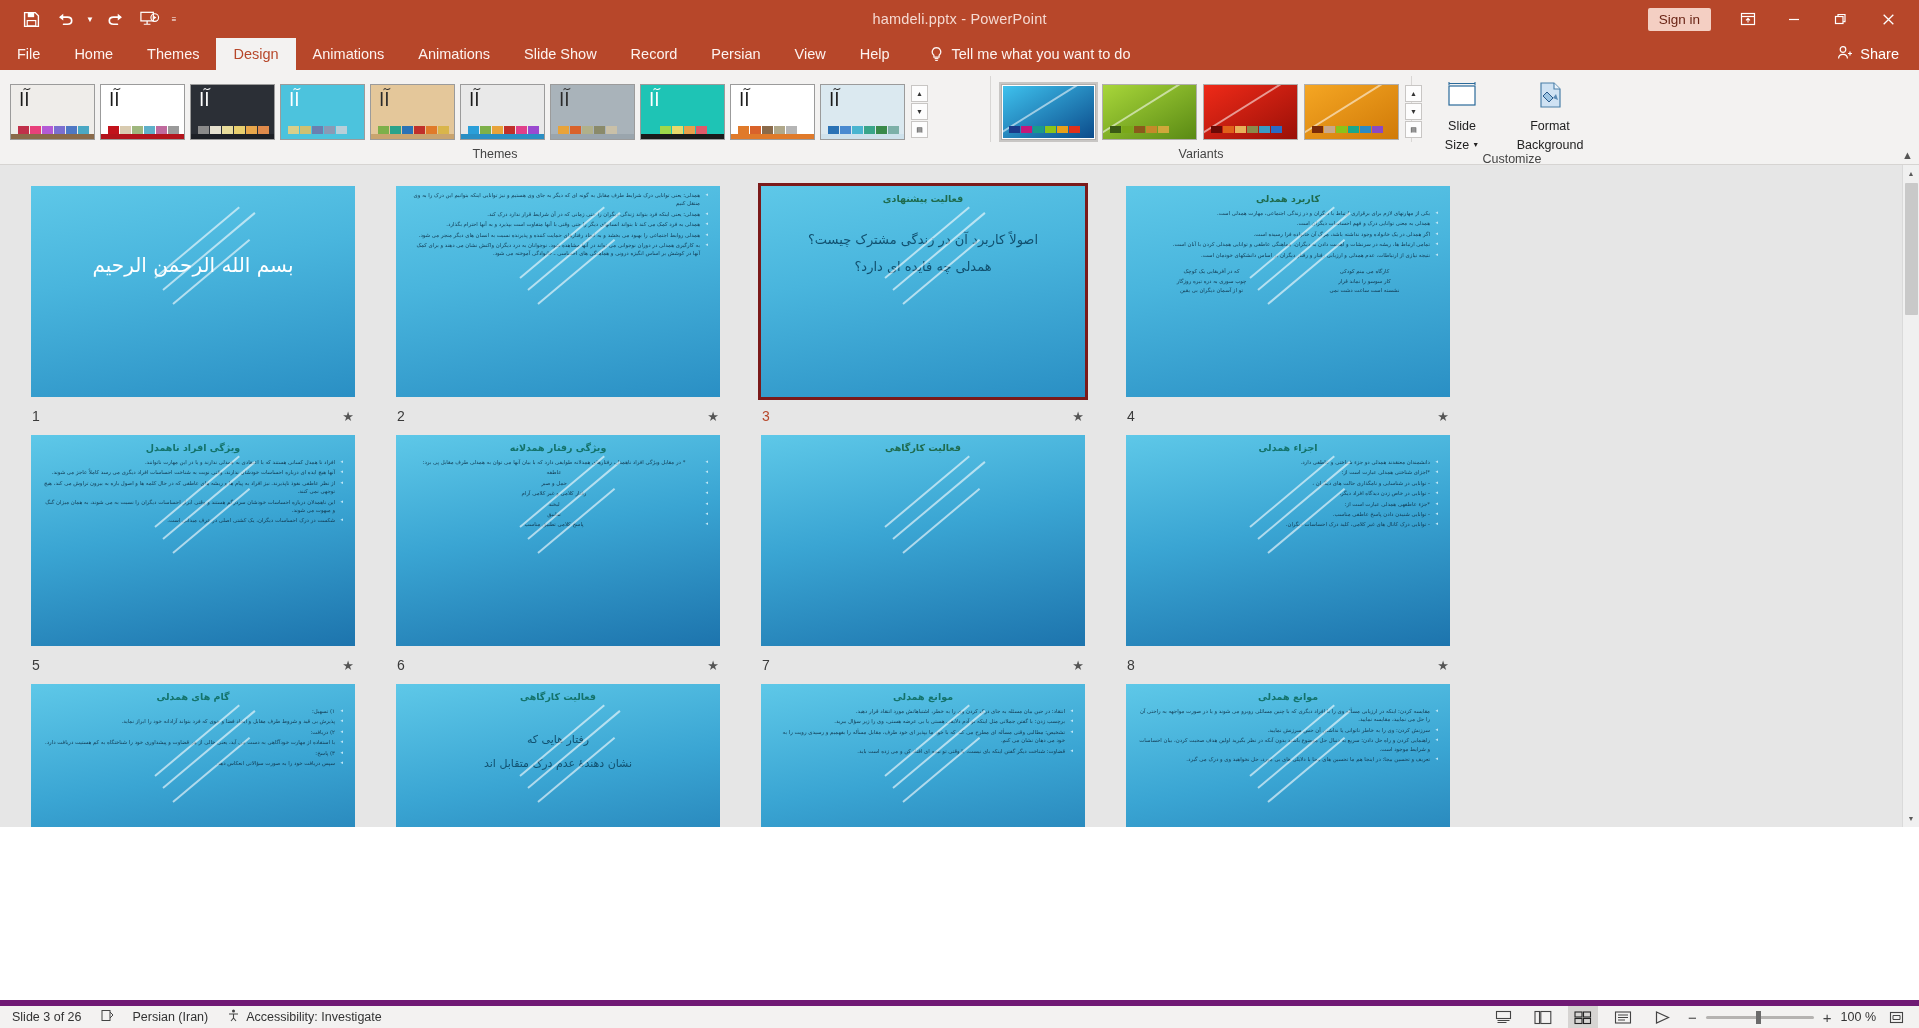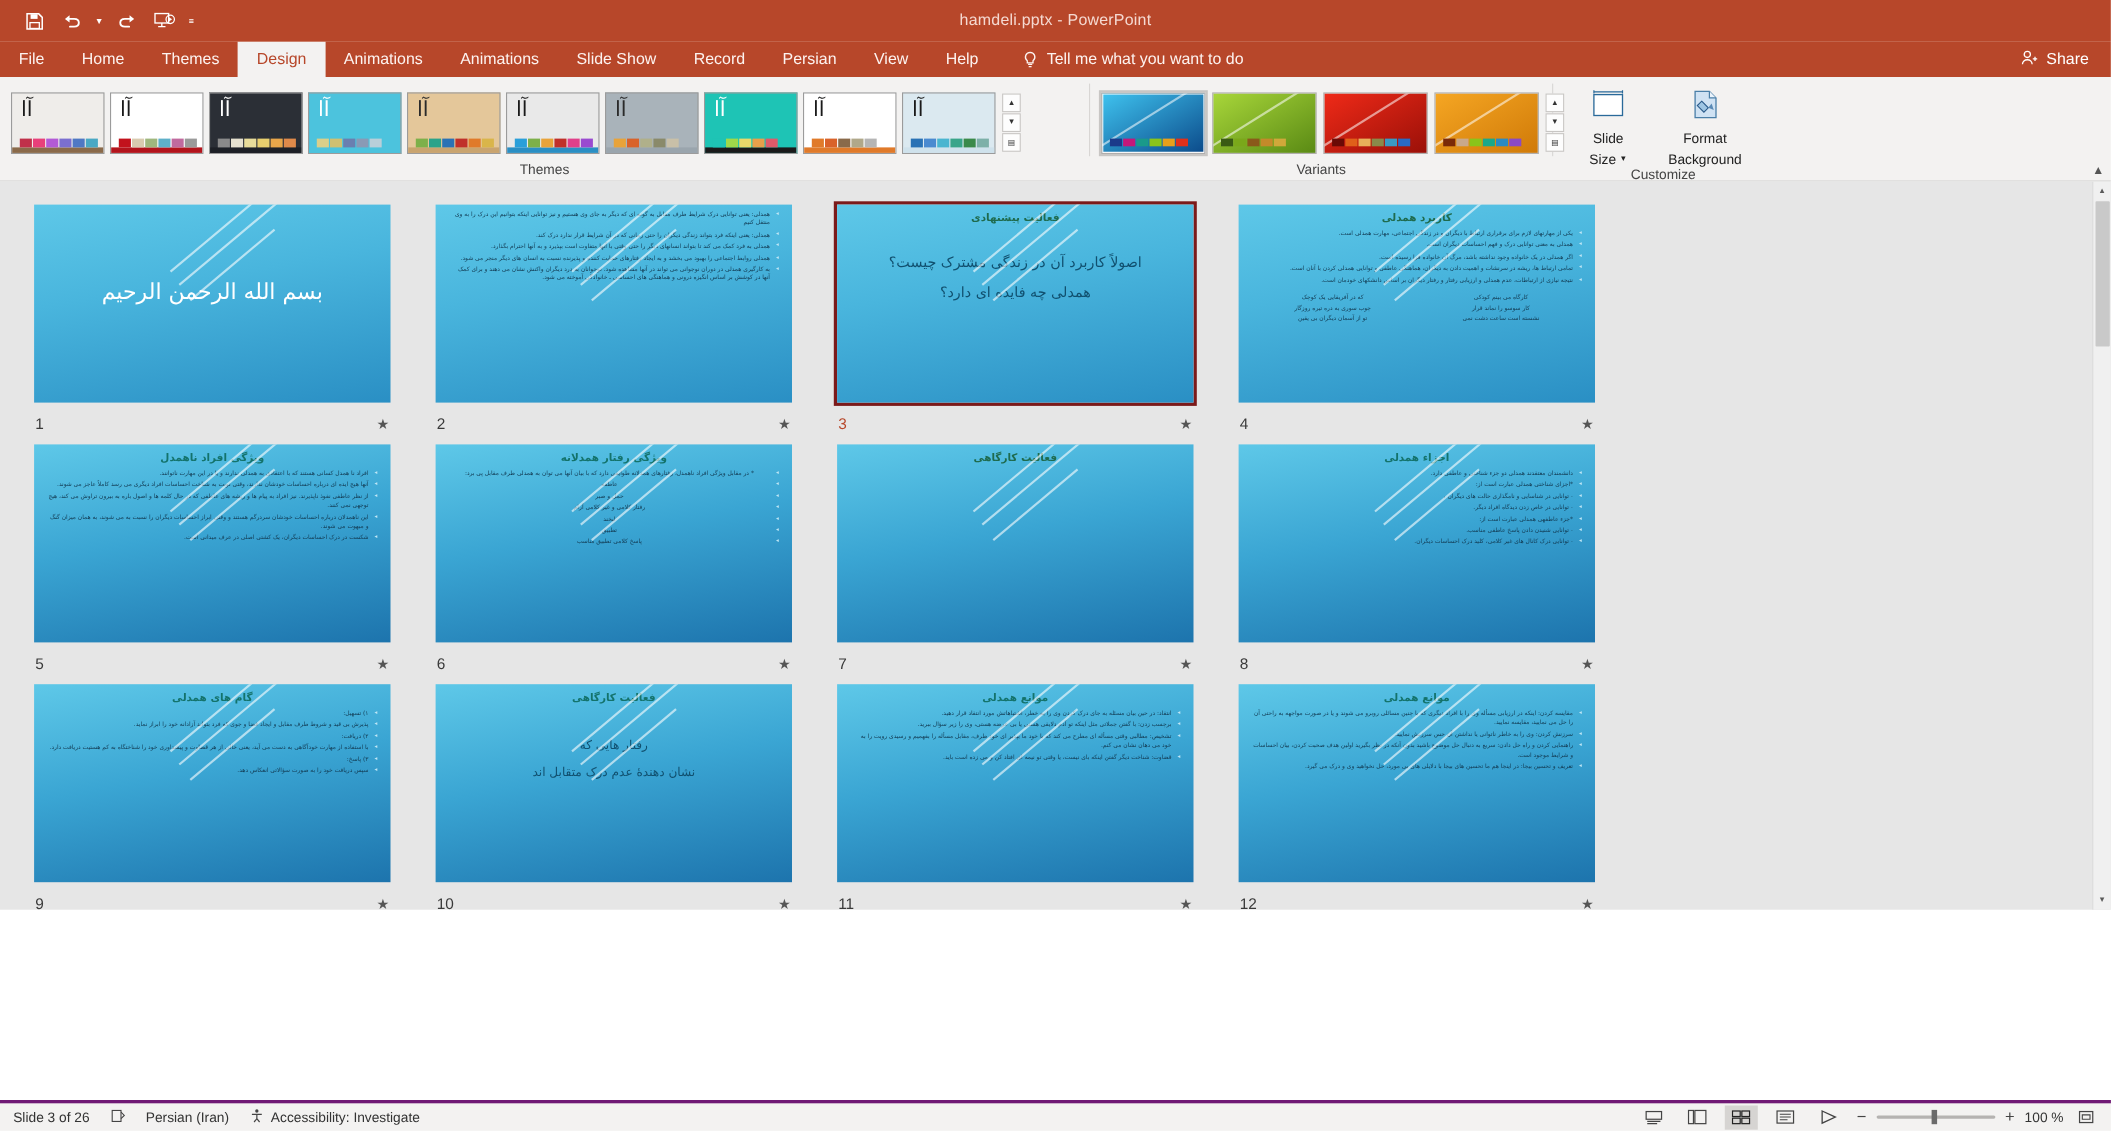--- a/index.html
+++ b/index.html
@@ -100,21 +100,21 @@
   
   .sorter {
     position: relative; height: 662px; background: #e6e6e6; overflow: hidden;
   }
   .grid {
     display: grid; grid-template-columns: repeat(4, 330px);
     column-gap: 35px; row-gap: 0px;
     padding: 18px 0 0 28px;
   }
   .cell { width: 330px; }
-  .slide-box { width: 330px; height: 186px; position: relative; padding: 3px; }
+  .slide-box { width: 330px; height: 217px; position: relative; padding: 3px; }
   .slide-box.selected { border: 3px solid #7b1a1a; padding: 0; }
   .slide {
     width: 100%; height: 100%; position: relative; overflow: hidden;
     background: linear-gradient(170deg, #5ec8e8 0%, #49b5dd 40%, #2a8fc4 100%);
   }
   .slide.dark {
     background: linear-gradient(170deg, #5ec8e8 0%, #3aa5d3 45%, #1d74ad 100%);
   }
   .slide .streaks { position: absolute; right: -20px; bottom: -40px; width: 220px; height: 220px; pointer-events: none; }
   .slide .streaks i {
@@ -164,21 +164,21 @@
     font-size: 7px; color: #5a5a5a;
   }
   .vscroll .down { position: absolute; bottom: 0; left: 0; right: 0; }
   .vscroll .thumbv {
     position: absolute; top: 18px; left: 2px; width: 13px; height: 132px;
     background: #c9c9c9; border-radius: 1px;
   }
   
   .statusbar {
     position: absolute; left: 0; bottom: 0; width: 1919px; height: 28px;
-    background: #f3f2f1; border-top: 3px solid #701a75;
+    background: #f3f2f1; border-top: 6px solid #701a75;
     display: flex; align-items: center; font-size: 12.5px; color: #333;
   }
   .sb-left { display: flex; align-items: center; gap: 18px; padding-left: 12px; }
   .sb-item { display: flex; align-items: center; gap: 5px; }
   .sb-right { margin-left: auto; display: flex; align-items: center; gap: 10px; padding-right: 12px; }
   .viewbtn {
     width: 30px; height: 22px; display: flex; align-items: center; justify-content: center;
     color: #444;
   }
   .viewbtn.active { background: #d6d4d2; }
@@ -218,20 +218,46 @@
       <svg width="21" height="18" viewBox="0 0 22 18">
           <rect x="2" y="2" width="13" height="9" fill="none" stroke="#fff" stroke-width="1.3"></rect>
           <path d="M8.5 11v3M5 14.5h7" stroke="#fff" stroke-width="1.3"></path>
           <circle cx="16.5" cy="7.5" r="4" fill="none" stroke="#fff" stroke-width="1.2"></circle>
           <path d="M15.3 5.5v4l3-2z" fill="#fff"></path>
         </svg>
     </div>
     <div class="qat-caret">≡</div>
   </div>
   <div class="win-title">hamdeli.pptx  -  PowerPoint</div>
+  <div class="title-right">
+    <div class="signin">Sign in</div>
+    <div class="ribbon-display">
+      <svg width="16" height="16" viewBox="0 0 16 16">
+          <rect x="1.5" y="2.5" width="13" height="11" fill="none" stroke="#fff" stroke-width="1.2"></rect>
+          <path d="M1.5 5.5h13" stroke="#fff" stroke-width="1.2"></path>
+          <path d="M8 11.5V7.5M6 9.3 8 7.3l2 2" fill="none" stroke="#fff" stroke-width="1.1"></path>
+        </svg>
+    </div>
+    <div class="winbtn">
+      <svg width="14" height="14" viewBox="0 0 14 14">
+          <path d="M2 7.5h10" stroke="#fff" stroke-width="1.2"></path>
+        </svg>
+    </div>
+    <div class="winbtn">
+      <svg width="14" height="14" viewBox="0 0 14 14">
+          <rect x="2.5" y="4.5" width="7.5" height="7" fill="none" stroke="#fff" stroke-width="1.2"></rect>
+          <path d="M5 4.3V2.5h7v7.2h-1.8" fill="none" stroke="#fff" stroke-width="1.2"></path>
+        </svg>
+    </div>
+    <div class="winbtn close">
+      <svg width="15" height="15" viewBox="0 0 14 14">
+          <path d="M2.5 2.5l9 9M11.5 2.5l-9 9" stroke="#fff" stroke-width="1.2"></path>
+        </svg>
+    </div>
+  </div>
 </div>
 
 <div class="tabbar">
   <div class="tab">File</div>
   <div class="tab">Home</div>
   <div class="tab">Themes</div>
   <div class="tab active">Design</div>
   <div class="tab">Animations</div>
   <div class="tab">Animations</div>
   <div class="tab">Slide Show</div>

